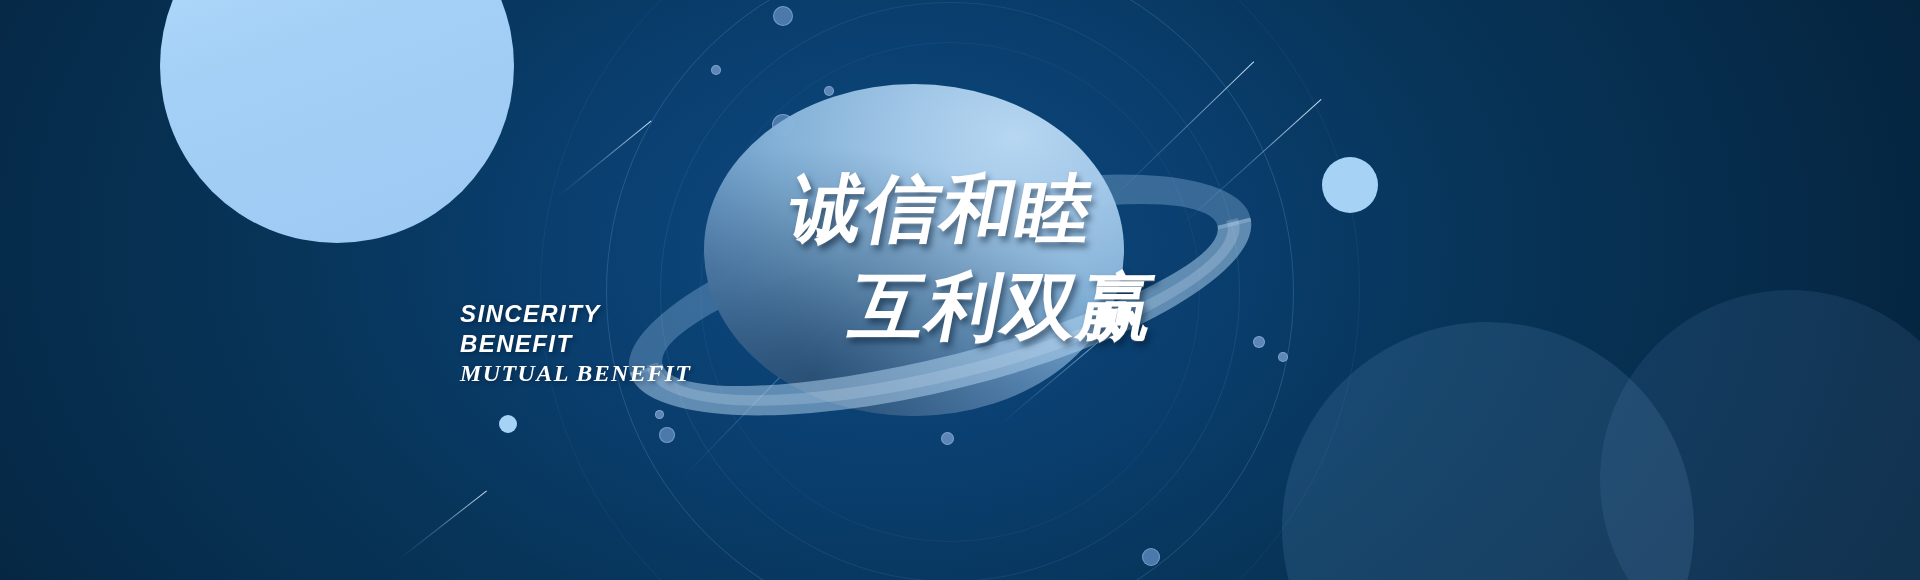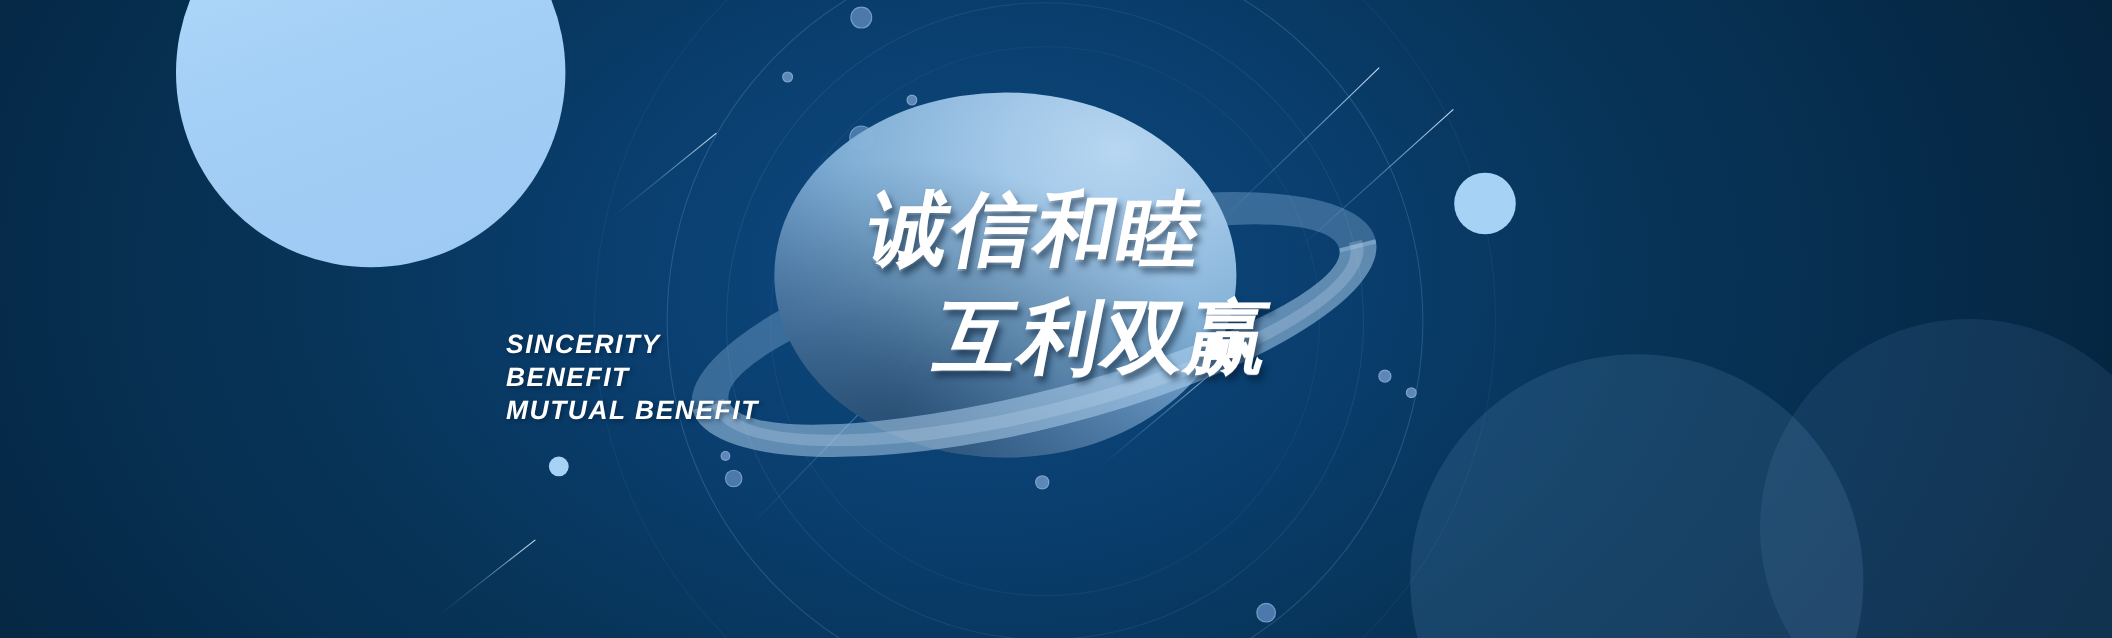--- a/index.html
+++ b/index.html
@@ -91,21 +91,21 @@
   #cn-line2{left:852px;top:258px;font-size:74px;}
 
   .en{
     position:absolute;color:#ffffff;font-weight:bold;font-style:italic;
     font-size:24px;letter-spacing:1.4px;white-space:nowrap;
     text-shadow:2px 2px 4px rgba(4,24,46,.5);
     margin-top:34px;
   }
   #en-line1{left:460px;width:390px;top:266px;}
   #en-line2{left:460px;width:390px;top:296px;}
-  #en-line3{left:460px;width:390px;top:326px;}
+  #en-line3{left:460px;width:390px;top:326px;font-family:Liberation Serif, serif;}
 </style>
 </head>
 <body>
 
 <div id="banner">
 
   <div class="layer">
 
     <div class="big-light-circle" style="left:160px;top:-111px;width:354px;height:354px;"></div>
 

